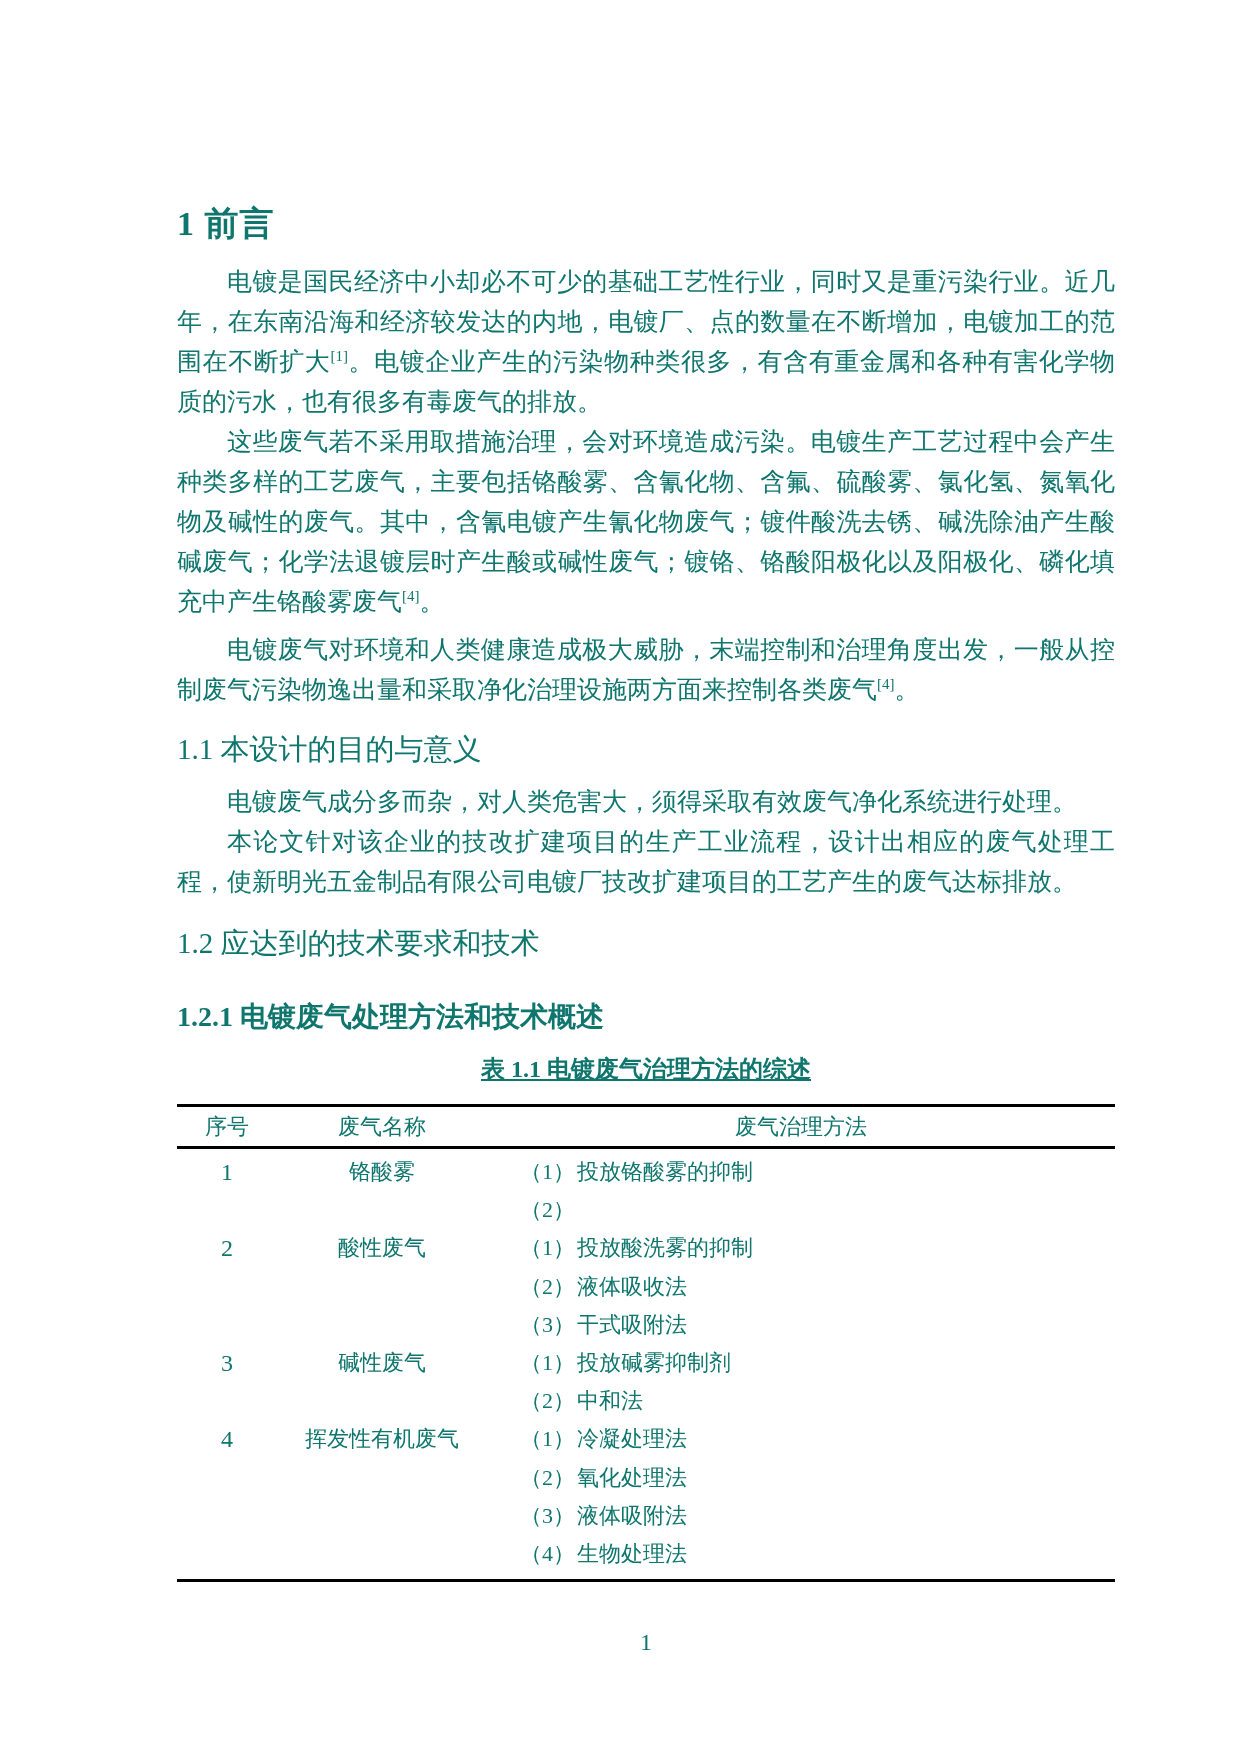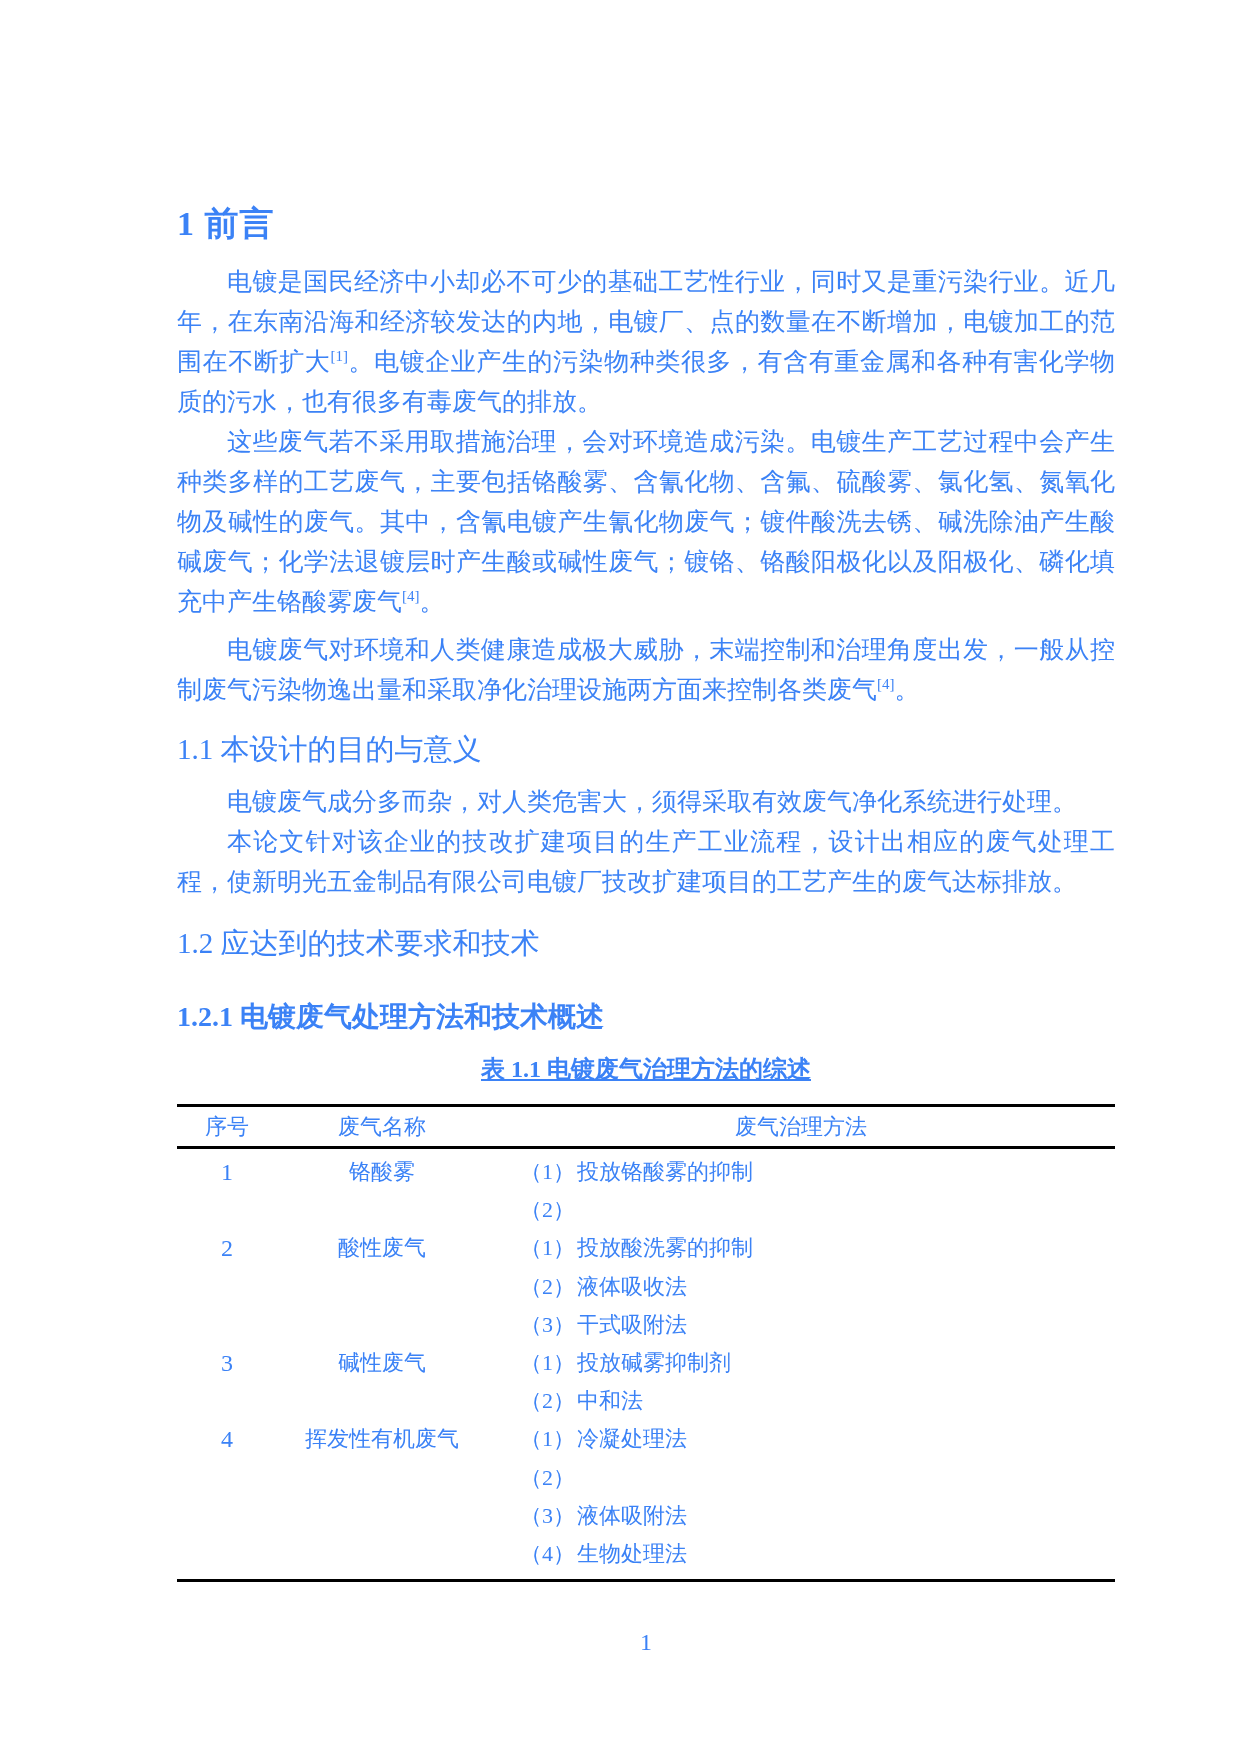--- a/index.html
+++ b/index.html
@@ -4,21 +4,21 @@
 <style>
   html, body { margin: 0; padding: 0; background: #e8e8e8; }
   .page {
     position: relative;
     width: 1240px;
     height: 1754px;
     margin: 0 auto;
     background: #ffffff;
     overflow: hidden;
     font-family: "Liberation Serif", "DejaVu Serif", serif;
-    color: #3b82f6;
+    color: #0f766e;
   }
   .content {
     position: absolute;
     left: 177px;
     top: 0;
     width: 938px;
     padding-top: 206px;
   }
   h1.chapter {
     margin: 0;
@@ -191,20 +191,21 @@
             <div class="c3">
               <span class="m-num">（1）</span>
               <span class="m-text">冷凝处理法</span>
             </div>
           </div>
           <div class="t-line">
             <div class="c1"></div>
             <div class="c2"></div>
             <div class="c3">
               <span class="m-num">（2）</span>
+              <span class="m-text">氧化处理法</span>
             </div>
           </div>
           <div class="t-line">
             <div class="c1"></div>
             <div class="c2"></div>
             <div class="c3">
               <span class="m-num">（3）</span>
               <span class="m-text">液体吸附法</span>
             </div>
           </div>

